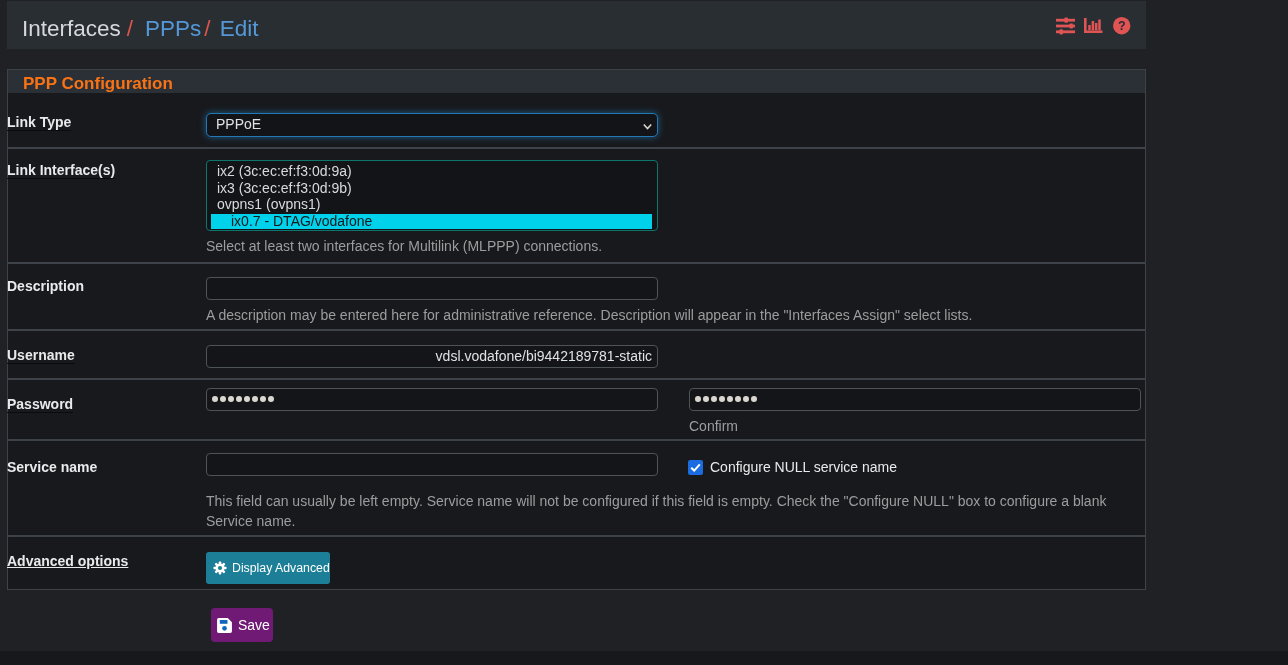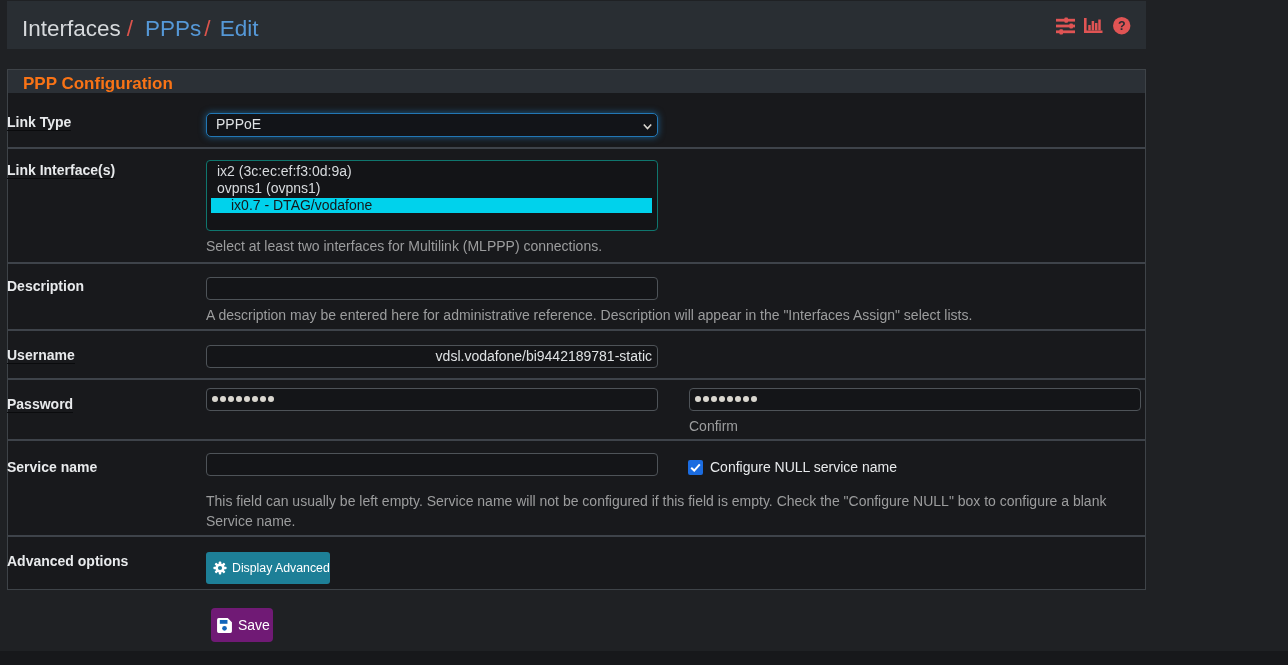--- a/index.html
+++ b/index.html
@@ -83,20 +83,21 @@
   <span class="caret">
       <svg width="9" height="8" viewBox="0 0 9 8" fill="none" stroke="#d8d5ce" stroke-width="1.6">
         <path d="M0.8 1.5 L4.5 5.5 L8.2 1.5"></path>
       </svg>
     </span>
 </div>
 
 <div class="abs lbl" style="top:162px;"><span>Link Interface(s)</span></div>
 <div id="listbox" class="abs">
   <div class="opt">ix2 (3c:ec:ef:f3:0d:9a)</div>
+  <div class="opt">ix3 (3c:ec:ef:f3:0d:9b)</div>
   <div class="opt">ovpns1 (ovpns1)</div>
   <div class="opt sel">
       <div class="selbg">ix0.7 - DTAG/vodafone</div>
     </div>
 </div>
 <div class="abs help" style="top:238px;">Select at least two interfaces for Multilink (MLPPP) connections.</div>
 
 <div class="abs lbl" style="top:278px;">Description</div>
 <div class="abs inp" style="top:277px;"></div>
 <div class="abs help" style="top:307px;">A description may be entered here for administrative reference. Description will appear in the "Interfaces Assign" select lists.</div>
@@ -113,21 +114,21 @@
 <div class="abs inp" style="top:453px;"></div>
 <div id="cbx" class="abs">
   <svg width="15" height="15" viewBox="0 0 15 15" fill="none" stroke="#fff" stroke-width="2">
       <path d="M3.2 7.8 L6.2 10.6 L11.8 4.4"></path>
     </svg>
 </div>
 <div class="abs" style="left:710px; top:458.5px; font-size:14px; color:#e8eaec;">Configure NULL service name</div>
 <div class="abs help" style="top:493px;">This field can usually be left empty. Service name will not be configured if this field is empty. Check the "Configure NULL" box to configure a blank</div>
 <div class="abs help" style="top:513px;">Service name.</div>
 
-<div class="abs lbl" style="top:553px;">Advanced options</div>
+<div class="abs lbl" style="top:553px;text-decoration:underline;">Advanced options</div>
 <div id="btnadv" class="abs">
   <svg width="14" height="14" viewBox="0 0 16 16" style="vertical-align:-2.5px; margin-right:5px;">
     <g fill="#fff">
       <rect x="6.6" y="0.5" width="2.8" height="15" rx="0.8"></rect>
       <rect x="0.5" y="6.6" width="15" height="2.8" rx="0.8"></rect>
       <rect x="6.6" y="0.5" width="2.8" height="15" rx="0.8" transform="rotate(45 8 8)"></rect>
       <rect x="6.6" y="0.5" width="2.8" height="15" rx="0.8" transform="rotate(-45 8 8)"></rect>
       <circle cx="8" cy="8" r="5.2"></circle>
     </g>
     <circle cx="8" cy="8" r="2.4" fill="#1d7f97"></circle>

